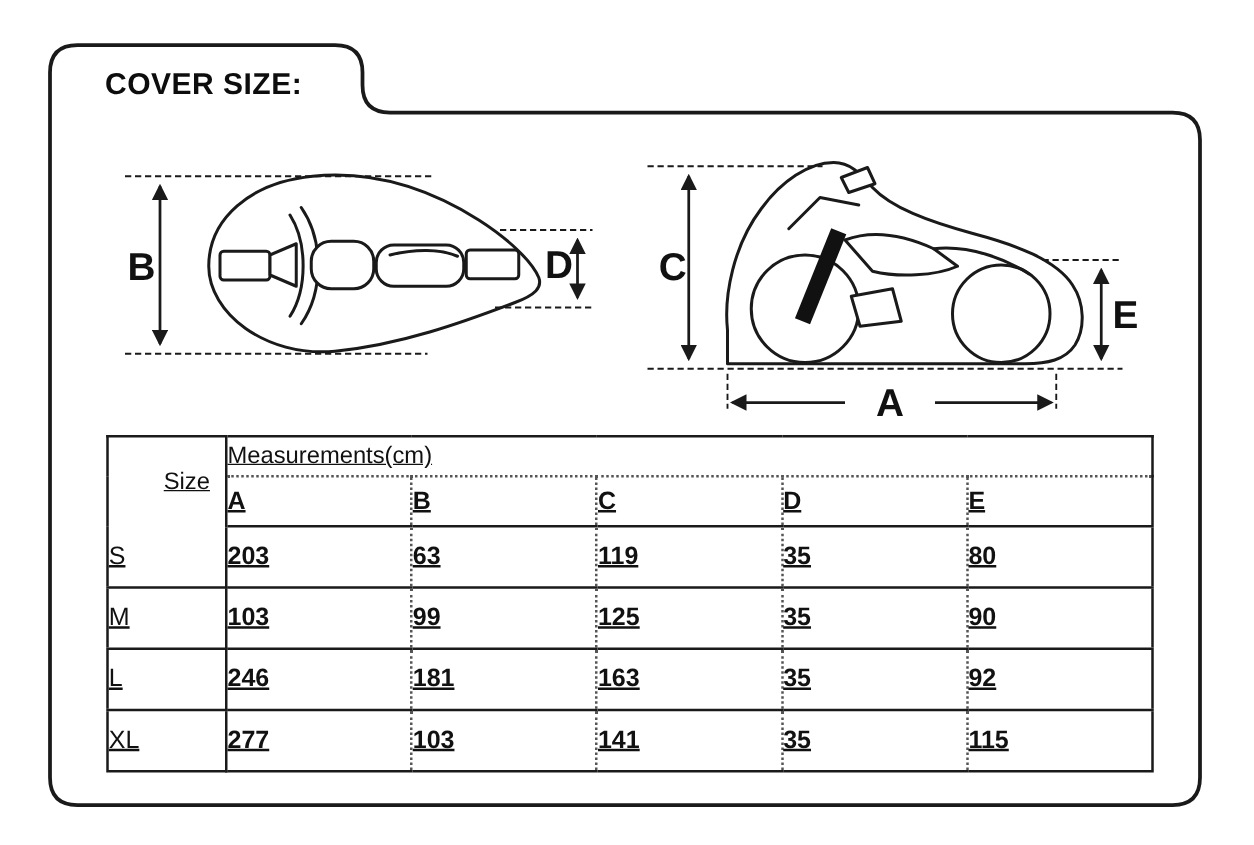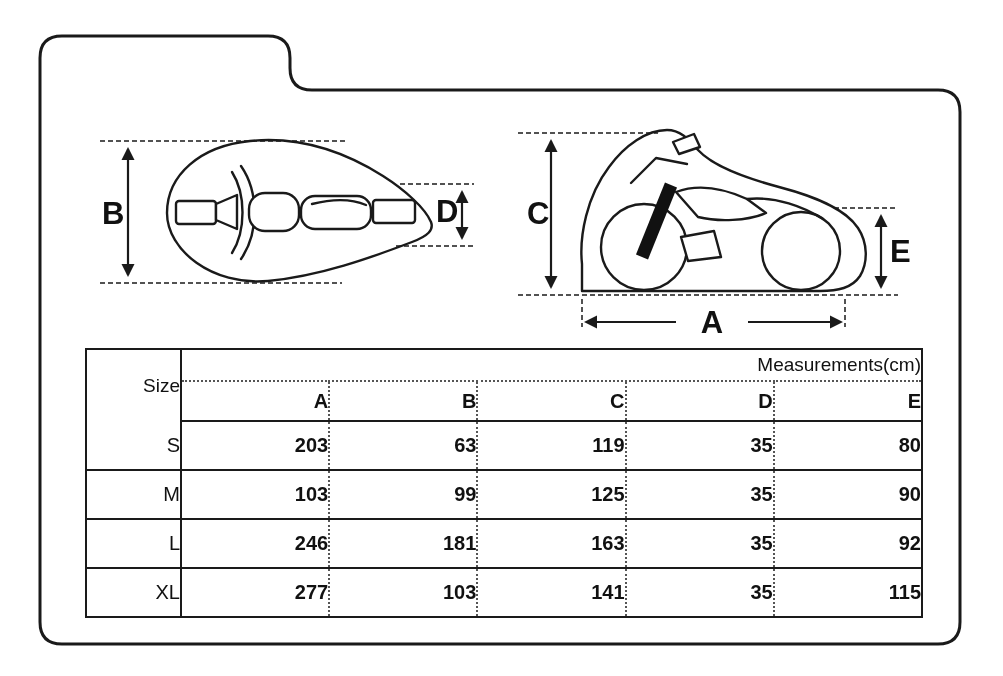--- a/index.html
+++ b/index.html
@@ -6,22 +6,22 @@
   .stage{position:relative;width:1003px;height:676px;background:#fff;overflow:hidden;}
   .art{position:absolute;left:0;top:0;width:1003px;height:676px;}
   .panel{fill:none;stroke:#1a1a1a;stroke-width:3;}
   .ln{fill:none;stroke:#1a1a1a;stroke-width:2.4;stroke-linejoin:round;stroke-linecap:round;}
   .lnw{fill:#ffffff;stroke:#1a1a1a;stroke-width:2.4;stroke-linejoin:round;}
   .dash{stroke:#1a1a1a;stroke-width:1.5;stroke-dasharray:5 3;fill:none;}
   .arr{stroke:#1a1a1a;stroke-width:2.2;fill:none;}
   .dim{font-family:"Liberation Sans",sans-serif;font-weight:bold;font-size:31px;fill:#111;}
   .title{position:absolute;left:84px;top:54px;font-size:24px;font-weight:bold;letter-spacing:.4px;color:#0d0d0d;}
   table.size-table{position:absolute;left:85px;top:348px;width:838px;border-collapse:collapse;border:2.5px solid #1a1a1a;table-layout:fixed;background:#fff;color:#111;}
-  .size-table th,.size-table td{text-align:right;vertical-align:middle;padding:0;border:0;}
-  .size-table th.h-size{border-right:2px solid #1a1a1a;font-weight:normal;font-size:19px;}
+  .size-table th,.size-table td{text-align:left;vertical-align:middle;padding:0;border:0;text-decoration:underline;}
+  .size-table th.h-size{border-right:2px solid #1a1a1a;font-weight:normal;font-size:19px;padding-left:44px;}
   .size-table th.h-meas{height:30px;border-bottom:2px dotted #555;font-weight:normal;font-size:19px;}
   .size-table th.h-col{height:38px;border-bottom:2px solid #1a1a1a;font-weight:bold;font-size:20px;}
   .size-table tbody td{height:47px;border-bottom:2px solid #1a1a1a;font-weight:bold;font-size:20px;}
   .size-table tbody td.c-size{font-weight:normal;border-right:2px solid #1a1a1a;}
   .size-table .v-dot{border-left:2px dotted #555;}
 </style>
 </head>
 <body>
 
 <div class="stage">
@@ -84,20 +84,21 @@
       <text class="dim" x="890" y="262">E</text>
 
       <line class="dash" x1="582" y1="299" x2="582" y2="327"></line>
       <line class="dash" x1="845" y1="299" x2="845" y2="327"></line>
       <line class="arr" x1="586" y1="322" x2="676" y2="322" marker-start="url(#ah)"></line>
       <line class="arr" x1="748" y1="322" x2="841" y2="322" marker-end="url(#ah)"></line>
       <text class="dim" x="712" y="333" text-anchor="middle">A</text>
     </g>
   </svg>
 
+  <div class="title">COVER SIZE:</div>
 
   <table class="size-table">
     <colgroup>
       <col style="width:95px">
       <col>
         <col>
         <col>
         <col>
         <col>
     </colgroup>

